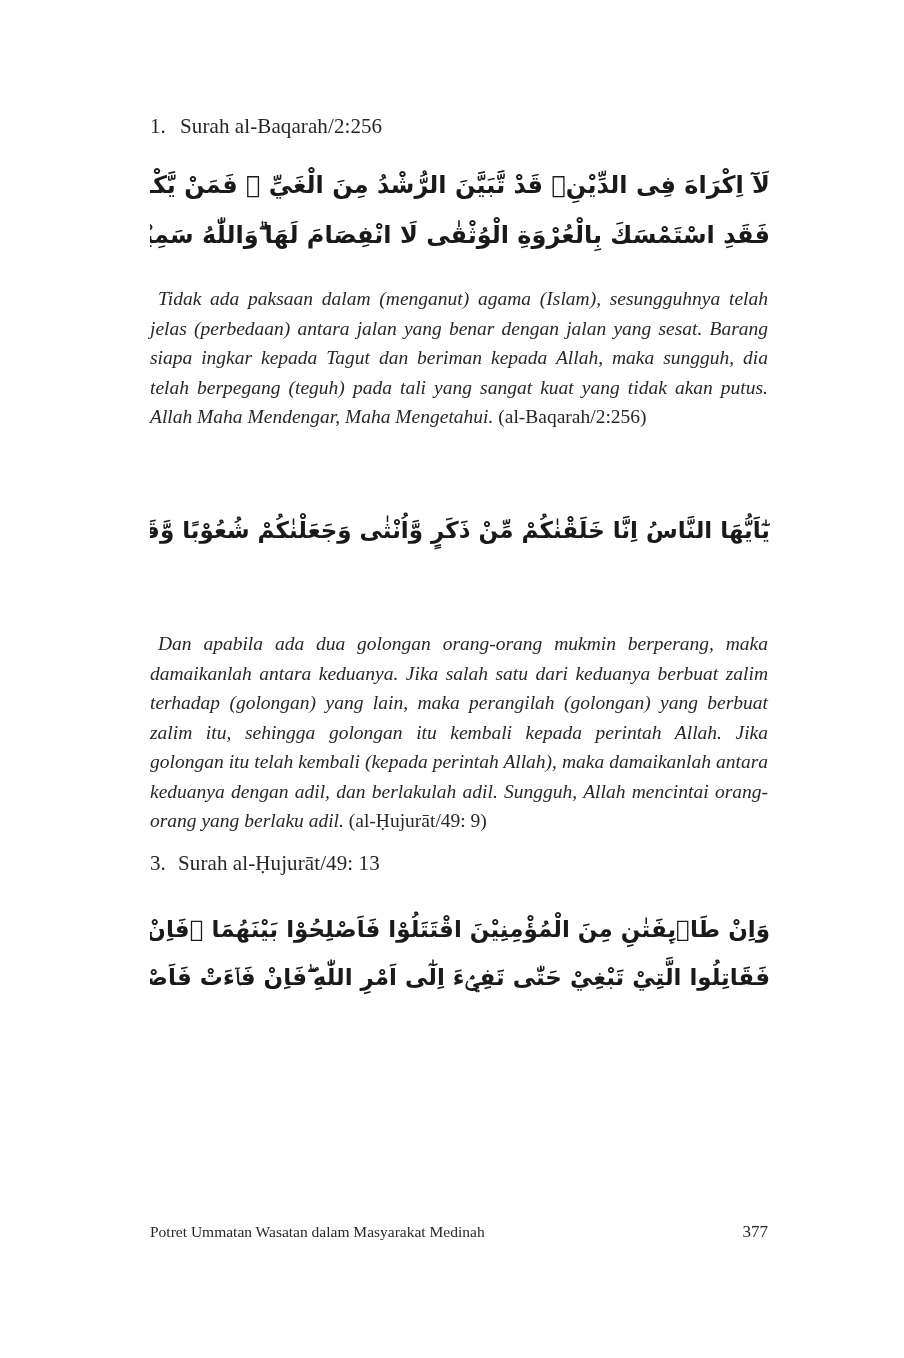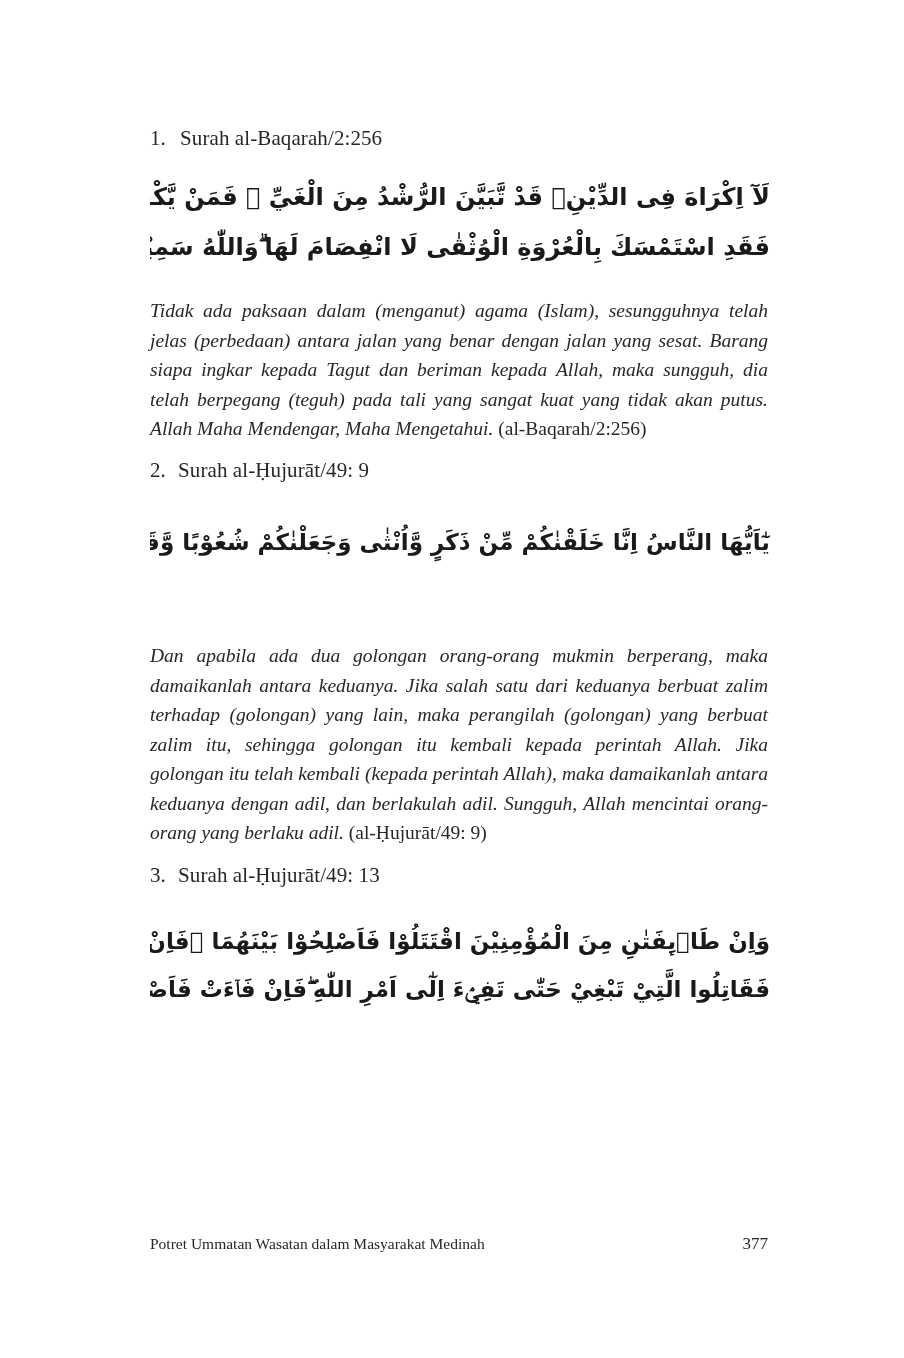--- a/index.html
+++ b/index.html
@@ -9,21 +9,21 @@
     }
     body {
       width: 904px;
       height: 1358px;
       position: relative;
       overflow: hidden;
       color: #231f20;
     }
     .page {
       position: absolute;
-      left: 0; top: 12px;
+      left: 0; top: 0;
       width: 904px; height: 1118px;
     }
     .heading {
       position: absolute;
       left: 150px;
       font-family: "Liberation Serif", "DejaVu Serif", serif;
       font-size: 21px;
       color: #2a2627;
       white-space: nowrap;
       letter-spacing: 0.1px;
@@ -64,20 +64,21 @@
       width: 618px;
       font-family: "Liberation Serif", "DejaVu Serif", serif;
       font-size: 19.5px;
       line-height: 29.5px;
       color: #2a2627;
       text-align: justify;
       hyphens: none;
     }
     .translation .it {
       font-style: italic;
+      margin-left: 8px;
     }
     .translation .ref {
       font-style: normal;
     }
     .t1 { top: 284px; }
     .t2 { top: 629px; }
     .t3 { top: 1074px; }
 
     .footer {
       position: absolute;
@@ -102,23 +103,20 @@
 
   <div class="heading h1">
     <span class="num">1.</span><span>Surah al-Baqarah/2:256</span>
   </div>
   <div class="arabic ar1">
     <span class="line">لَآ اِكْرَاهَ فِى الدِّيْنِۗ قَدْ تَّبَيَّنَ الرُّشْدُ مِنَ الْغَيِّ ۚ فَمَنْ يَّكْفُرْ بِالطَّاغُوْتِ وَيُؤْمِنْۢ بِاللّٰهِ</span>
     <span class="line">فَقَدِ اسْتَمْسَكَ بِالْعُرْوَةِ الْوُثْقٰى لَا انْفِصَامَ لَهَا ۗوَاللّٰهُ سَمِيْعٌ عَلِيْمٌ</span>
   </div>
   <p class="translation t1" style="margin:0"><span class="it">Tidak ada paksaan dalam (menganut) agama (Islam), sesungguhnya telah jelas (perbedaan) antara jalan yang benar dengan jalan yang sesat. Barang siapa ingkar kepada Tagut dan beriman kepada Allah, maka sungguh, dia telah berpegang (teguh) pada tali yang sangat kuat yang tidak akan putus. Allah Maha Mendengar, Maha Mengetahui.</span> <span class="ref">(al-Baqarah/2:256)</span></p>
 
-  <div class="heading h2">
-    <span class="num">2.</span><span>Surah al-Ḥujurāt/49: 9</span>
-  </div>
   <div class="arabic ar2">
     <span class="line">يٰٓاَيُّهَا النَّاسُ اِنَّا خَلَقْنٰكُمْ مِّنْ ذَكَرٍ وَّاُنْثٰى وَجَعَلْنٰكُمْ شُعُوْبًا وَّقَبَاۤىِٕلَ لِتَعَارَفُوْا ۚ اِنَّ اَكْرَمَكُمْ</span>
   </div>
   <p class="translation t2" style="margin:0"><span class="it">Dan apabila ada dua golongan orang-orang mukmin berperang, maka damaikanlah antara keduanya. Jika salah satu dari keduanya berbuat zalim terhadap (golongan) yang lain, maka perangilah (golongan) yang berbuat zalim itu, sehingga golongan itu kembali kepada perintah Allah. Jika golongan itu telah kembali (kepada perintah Allah), maka damaikanlah antara keduanya dengan adil, dan berlakulah adil. Sungguh, Allah mencintai orang-orang yang berlaku adil.</span> <span class="ref">(al-Ḥujurāt/49: 9)</span></p>
 
   <div class="heading h3">
     <span class="num">3.</span><span>Surah al-Ḥujurāt/49: 13</span>
   </div>
   <div class="arabic ar3">
     <span class="line">وَاِنْ طَاۤىِٕفَتٰنِ مِنَ الْمُؤْمِنِيْنَ اقْتَتَلُوْا فَاَصْلِحُوْا بَيْنَهُمَا ۚفَاِنْۢ بَغَتْ اِحْدٰىهُمَا عَلَى الْاُخْرٰى</span>

